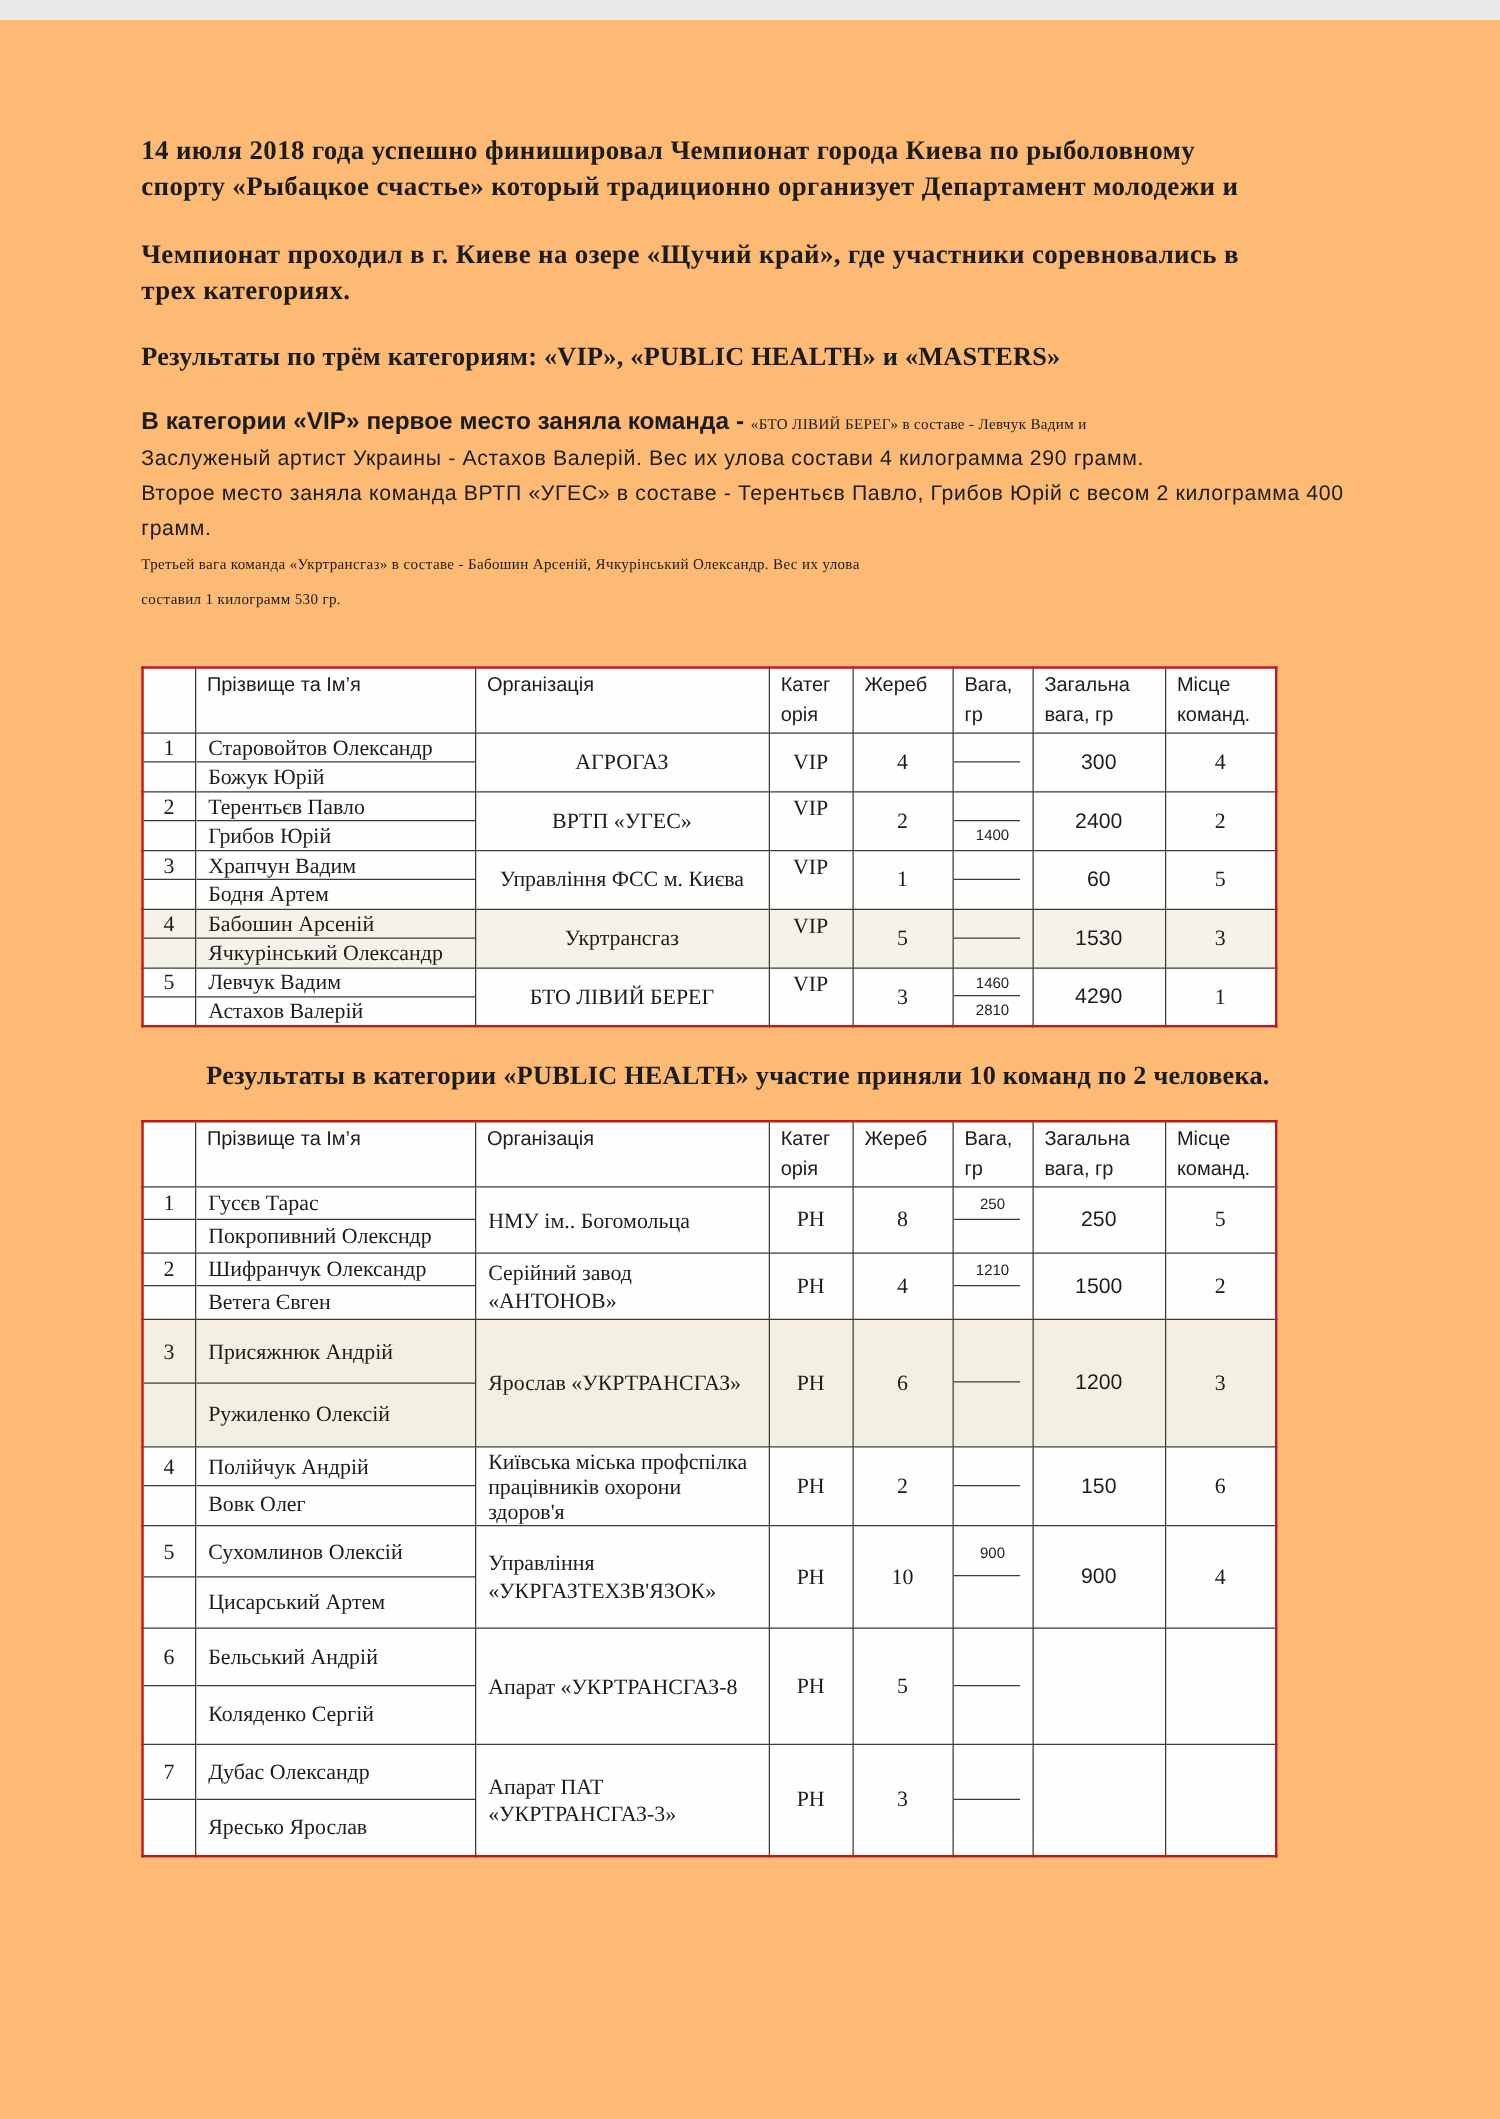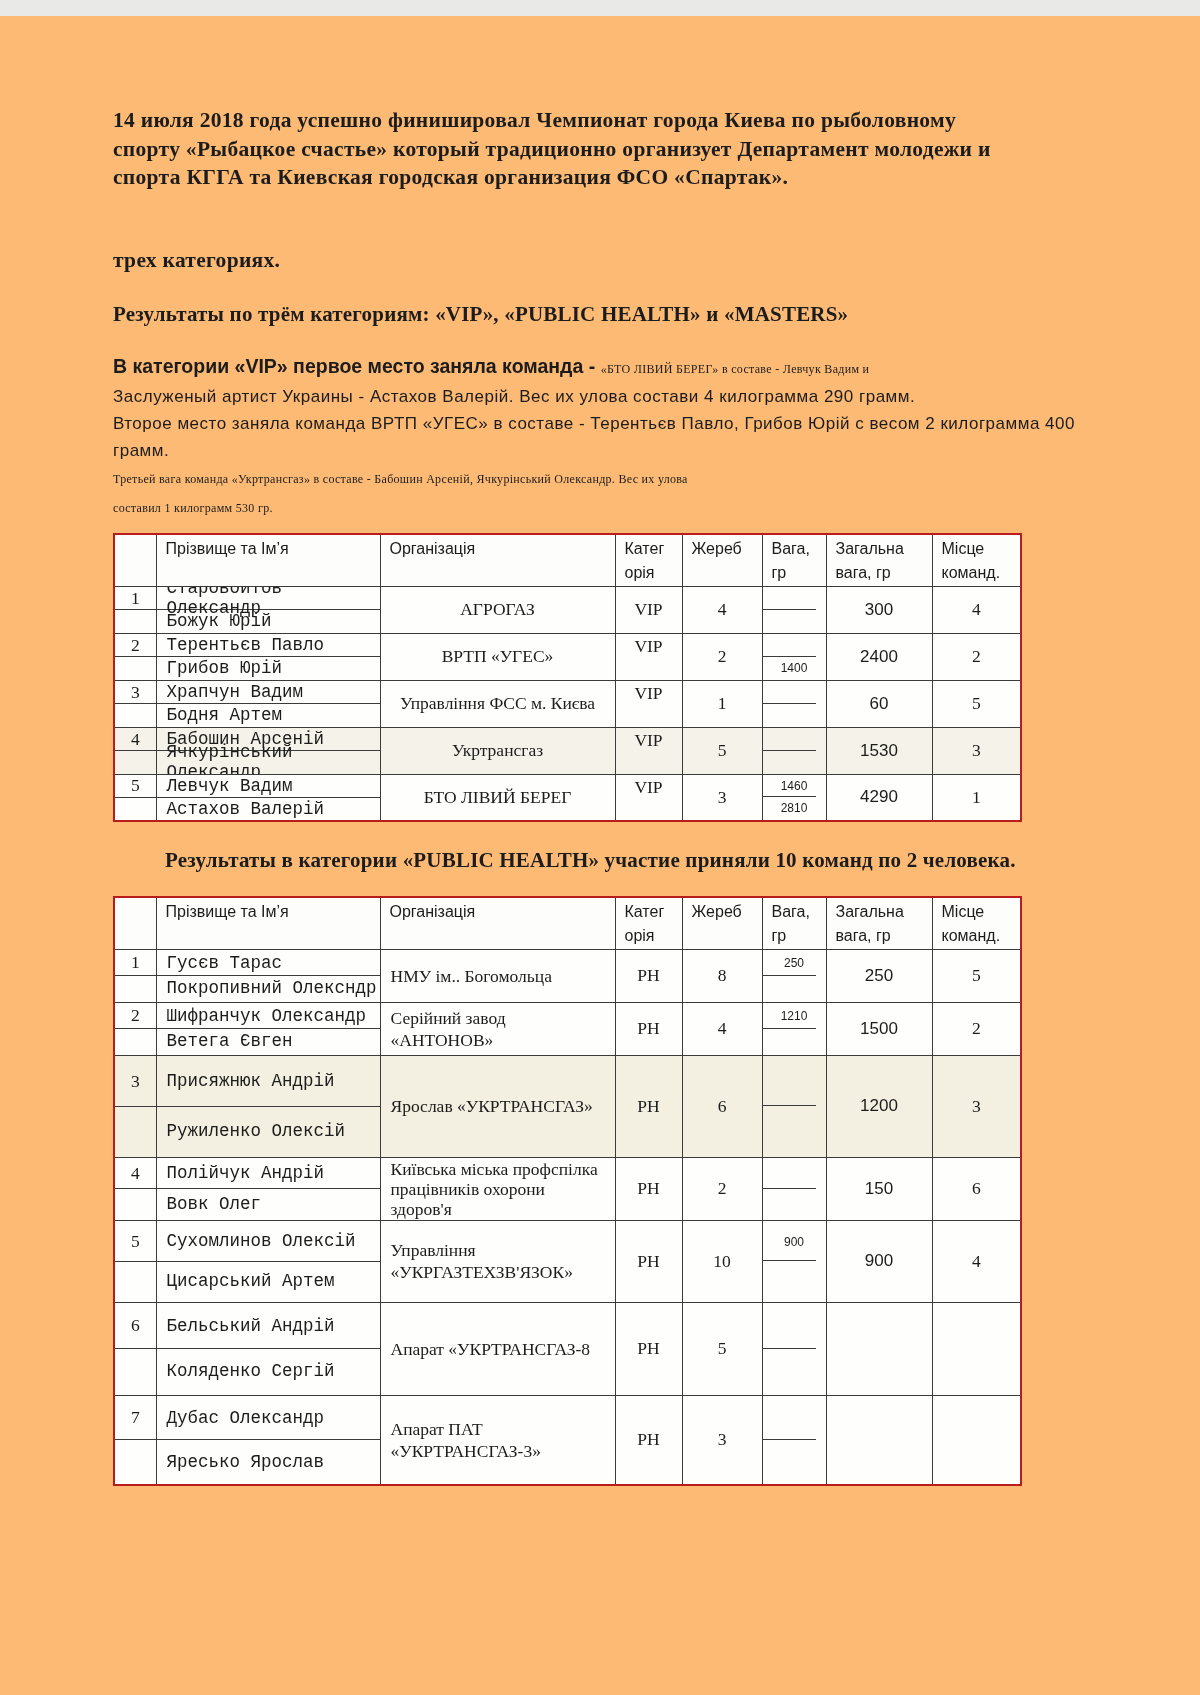--- a/index.html
+++ b/index.html
@@ -36,21 +36,21 @@
   .rtable tr.hdr { height:52px; }
   .rtable tr.hdr td {
     font-family:"Liberation Sans", sans-serif; font-size:16px; line-height:24px;
     text-align:left; vertical-align:top; padding:2px 0 0 9px; background:#fdfdfb;
   }
 
   
   .subwrap { display:flex; flex-direction:column; }
   .sub { display:flex; align-items:center; }
   .c-num .sub  { justify-content:center; }
-  .c-name .sub { padding-left:10px;font-family:Liberation Mono, monospace; }
+  .c-name .sub { padding-left:10px; }
   .c-vaga .sub { justify-content:center; position:relative;
                  font-family:"Liberation Sans", sans-serif; font-size:12px; }
   .c-num .sub.top, .c-name .sub.top { border-bottom:1.6px solid #3b3b3b; }
   .c-vaga .sub.top::after {
     content:""; position:absolute; left:0; bottom:0; width:85%;
     border-bottom:1.6px solid #3b3b3b;
   }
 
   .c-org { text-align:center; }
   .t2 td.c-org { text-align:left; padding-left:10px; line-height:22px; }
@@ -81,22 +81,22 @@
   }
 </style>
 </head>
 <body>
 
 <div class="doc">
 
   <div class="intro">
     <p class="para"><span>14 июля 2018 года успешно финишировал Чемпионат города Киева по рыболовному</span><br>
       <span>спорту «Рыбацкое счастье» который традиционно организует Департамент молодежи и</span><br>
-      <span>спорта КГГА та Киевская городская организация ФСО «Спартак».</span></p>
-    <p class="para"><br>
+      </p>
+    <p class="para"><span>Чемпионат проходил в г. Киеве на озере «Щучий край», где участники соревновались в</span><br>
       <span>трех категориях.</span></p>
     <div class="heading-categories">Результаты по трём категориям: «VIP», «PUBLIC HEALTH» и «MASTERS»</div>
     <div class="vip-summary">
       <span class="run-big">В категории «VIP» первое место заняла команда - </span><span class="run-serif">«БТО ЛІВИЙ БЕРЕГ» в составе - Левчук Вадим и</span><br>
       <span class="run-sans">Заслуженый артист Украины - Астахов Валерій. Вес их улова состави 4 килограмма 290 грамм.</span><br>
       <span class="run-sans">Второе место заняла команда ВРТП «УГЕС» в составе - Терентьєв Павло, Грибов Юрій с весом 2 килограмма 400</span><br>
       <span class="run-sans">грамм.</span><br>
       <span class="run-serif">Третьей вага команда «Укртрансгаз» в составе - Бабошин Арсеній, Ячкурінський Олександр. Вес их улова</span><br>
       <span class="run-serif">составил 1 килограмм 530 гр.</span>
     </div>

